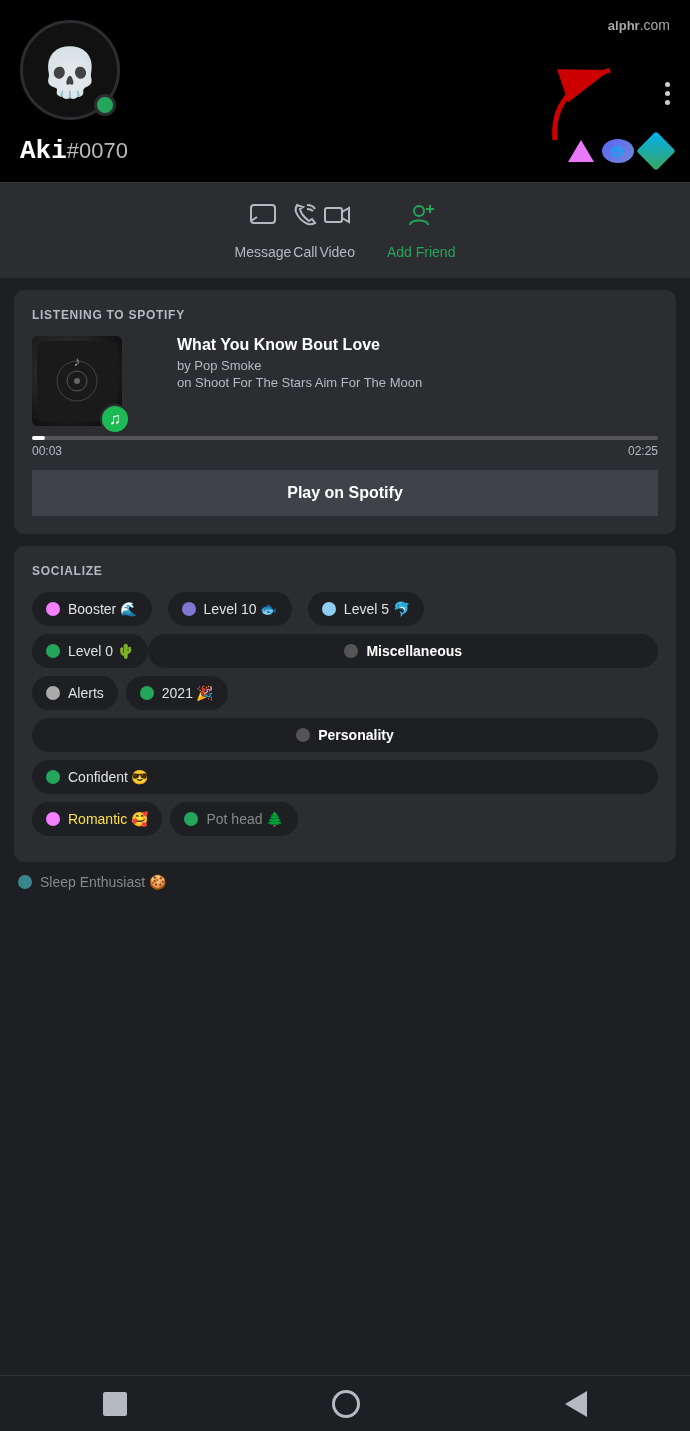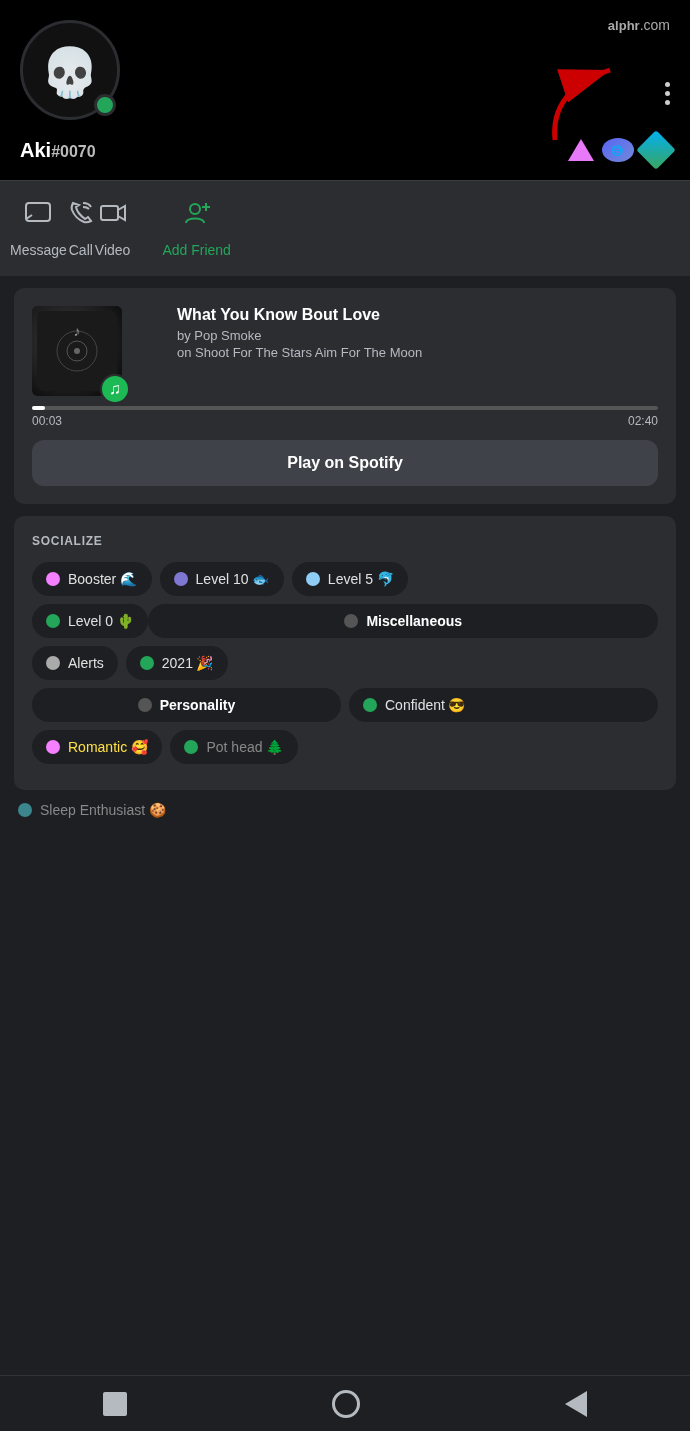--- a/index.html
+++ b/index.html
@@ -89,46 +89,47 @@
       border: 3px solid #2b2d31;
     }
 
     .username-row {
       display: flex;
       align-items: center;
       justify-content: space-between;
       padding-bottom: 16px;
     }
     .username-main {
-      font-size: 20px;
+      font-size: 26px;
       font-weight: 900;
       color: #fff;
+      font-family: Liberation Mono, monospace;
     }
     .username-tag {
-      font-size: 16px;
-      font-weight: 700;
+      font-size: 22px;
+      font-weight: 400;
       color: #bbb;
     }
     .user-badges {
       display: flex;
       gap: 8px;
       align-items: center;
     }
     .badge-triangle {
       width: 0;
       height: 0;
       border-left: 13px solid transparent;
       border-right: 13px solid transparent;
       border-bottom: 22px solid #e879f9;
     }
 
     
     .actions-row {
       display: flex;
-      justify-content: flex-start;
+      justify-content: center;
       padding: 18px 10px 18px 10px;
       background: #2b2d31;
       border-top: 1px solid #3a3c40;
     }
     .action-btn {
       display: flex;
       flex-direction: column;
       align-items: center;
       gap: 8px;
       color: #b5bac1;
@@ -243,21 +244,21 @@
       justify-content: space-between;
       font-size: 12px;
       color: #b5bac1;
     }
     .play-spotify-btn {
       width: 100%;
       margin-top: 12px;
       padding: 14px;
       background: #404249;
       border: none;
-      border-radius: 12px;
+      border-radius: 0;
       color: #fff;
       font-size: 16px;
       font-weight: 700;
       cursor: pointer;
     }
 
     
     .socialize-section {
       background: #2b2d31;
       margin: 12px 14px;
@@ -436,20 +437,21 @@
           <path d="M3 24 C3 18 21 18 21 24" stroke="#23a55a" stroke-width="2" fill="none"></path>
           <line x1="23" y1="4" x2="23" y2="12" stroke="#23a55a" stroke-width="2"></line>
           <line x1="19" y1="8" x2="27" y2="8" stroke="#23a55a" stroke-width="2"></line>
         </svg>
     </span>
     <span>Add Friend</span>
   </button>
 </div>
 
 <div class="section-card">
+  <div class="section-label">LISTENING TO SPOTIFY</div>
   <div class="spotify-row">
     <div class="spotify-art">
       <div class="spotify-art-img">
         <svg width="80" height="80" viewBox="0 0 80 80">
             <rect width="80" height="80" fill="#1a1a1a" rx="6"></rect>
             <circle cx="40" cy="40" r="20" fill="none" stroke="#444" stroke-width="1"></circle>
             <circle cx="40" cy="40" r="10" fill="none" stroke="#555" stroke-width="1"></circle>
             <circle cx="40" cy="40" r="3" fill="#666"></circle>
             <text x="40" y="25" text-anchor="middle" fill="#999" font-size="14">♪</text>
           </svg>
@@ -463,32 +465,32 @@
       <div class="spotify-artist">by Pop Smoke</div>
       <div class="spotify-album">on Shoot For The Stars Aim For The Moon</div>
     </div>
   </div>
   <div class="progress-row">
     <div class="progress-bar-wrap">
       <div class="progress-bar-fill" style="width: 2%;"></div>
     </div>
     <div class="progress-times">
       <span>00:03</span>
-      <span>02:40</span>
+      <span>02:25</span>
     </div>
   </div>
   <button class="play-spotify-btn">
     <span>Play on Spotify</span>
   </button>
 </div>
 
 <div class="socialize-section">
   <div class="section-label">SOCIALIZE</div>
 
-  <div style="display:flex;gap:8px;margin-bottom:8px;">
+  <div style="display:flex;gap:16px;margin-bottom:8px;">
     <div class="tag-pill">
       <div class="tag-dot dot-pink"></div>
       <span>Booster 🌊</span>
     </div>
     <div class="tag-pill">
       <div class="tag-dot dot-purple"></div>
       <span>Level 10 🐟</span>
     </div>
     <div class="tag-pill">
       <div class="tag-dot dot-blue"></div>
@@ -511,21 +513,21 @@
     <div class="tag-pill">
       <div class="tag-dot dot-ltgray"></div>
       <span>Alerts</span>
     </div>
     <div class="tag-pill">
       <div class="tag-dot dot-green"></div>
       <span>2021 🎉</span>
     </div>
   </div>
 
-  <div style="display:flex;gap:8px;margin-bottom:8px;">
+  <div style="display:flex;gap:8px;margin-bottom:8px;flex-direction:column;">
     <div class="tag-pill full-width" style="flex:1;background:#1e1f22;">
       <div class="tag-dot dot-darkgray"></div>
       <span style="font-weight:700;color:#fff;">Personality</span>
     </div>
     <div class="tag-pill" style="flex:1;">
       <div class="tag-dot dot-green"></div>
       <span>Confident 😎</span>
     </div>
   </div>
 

